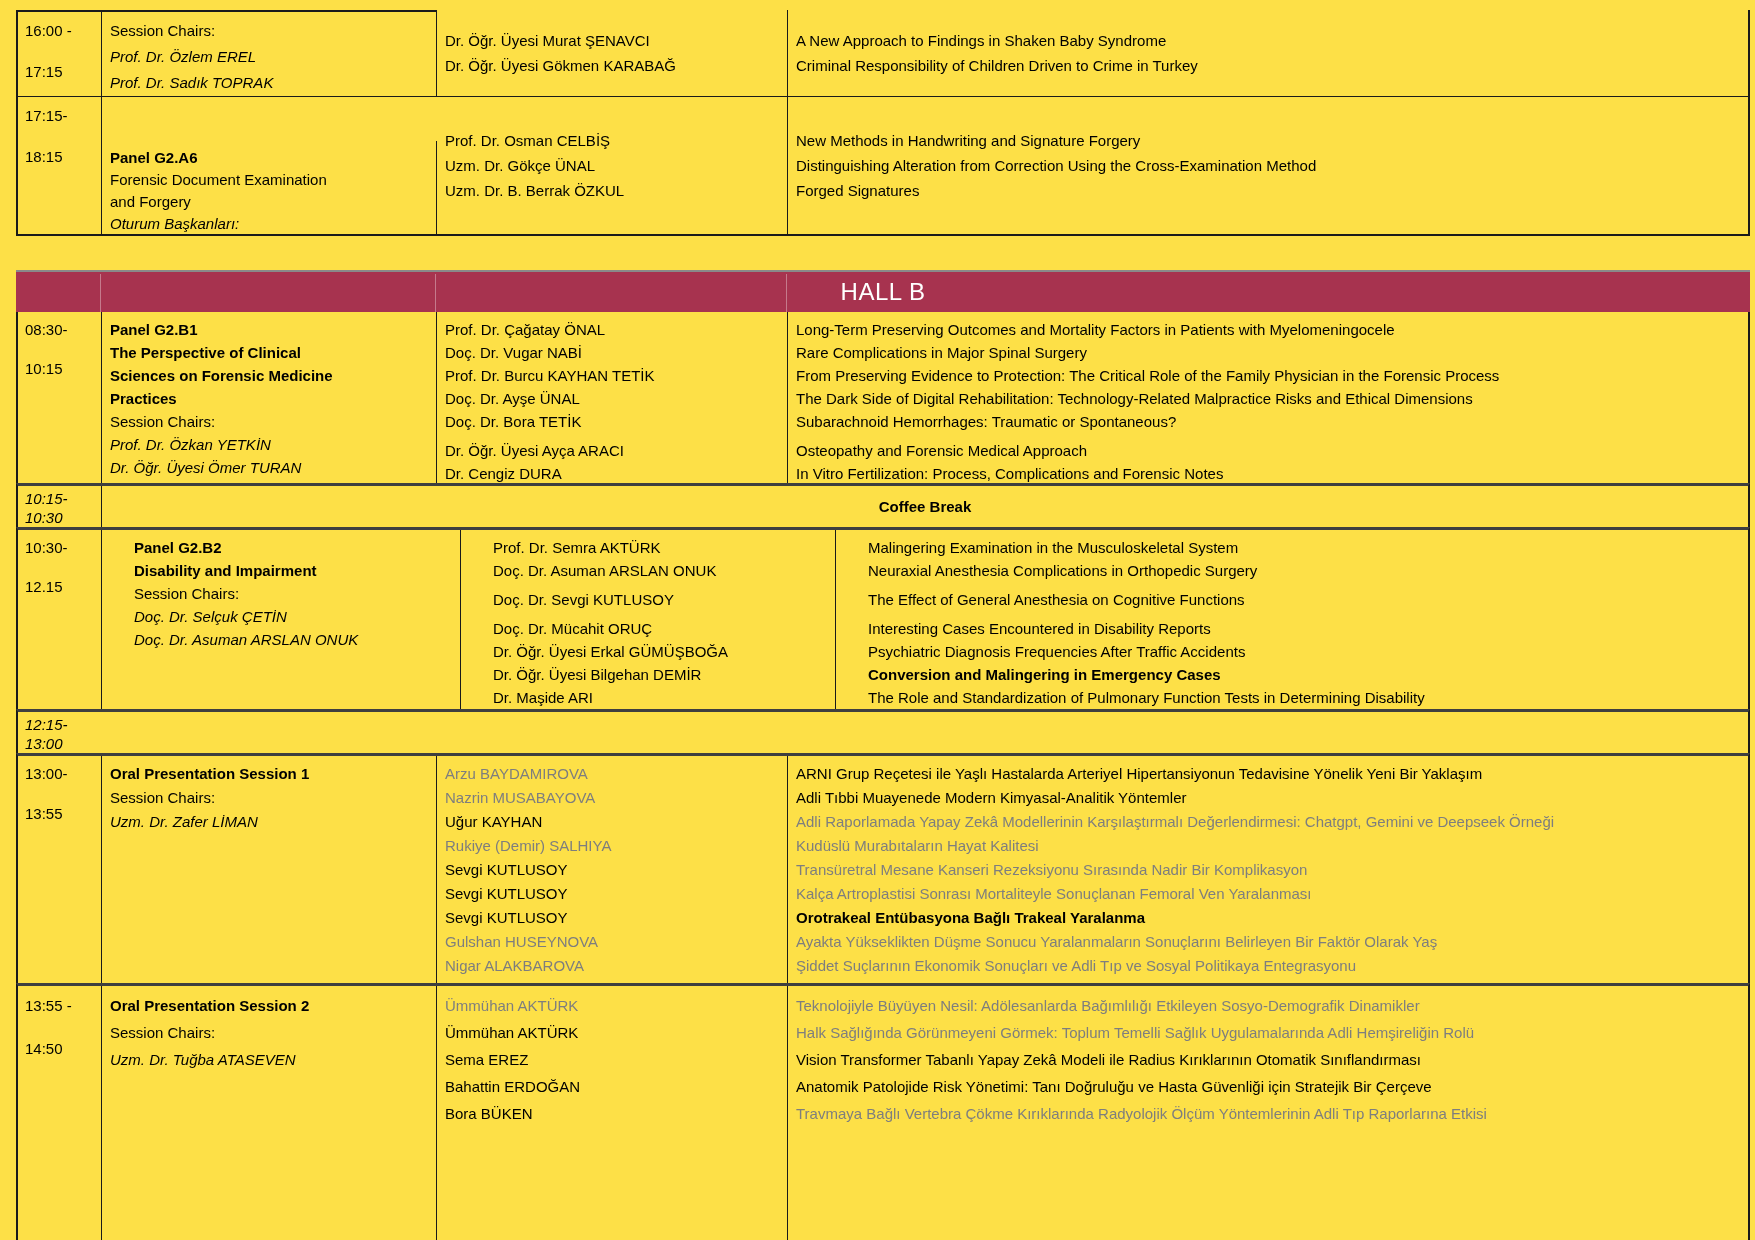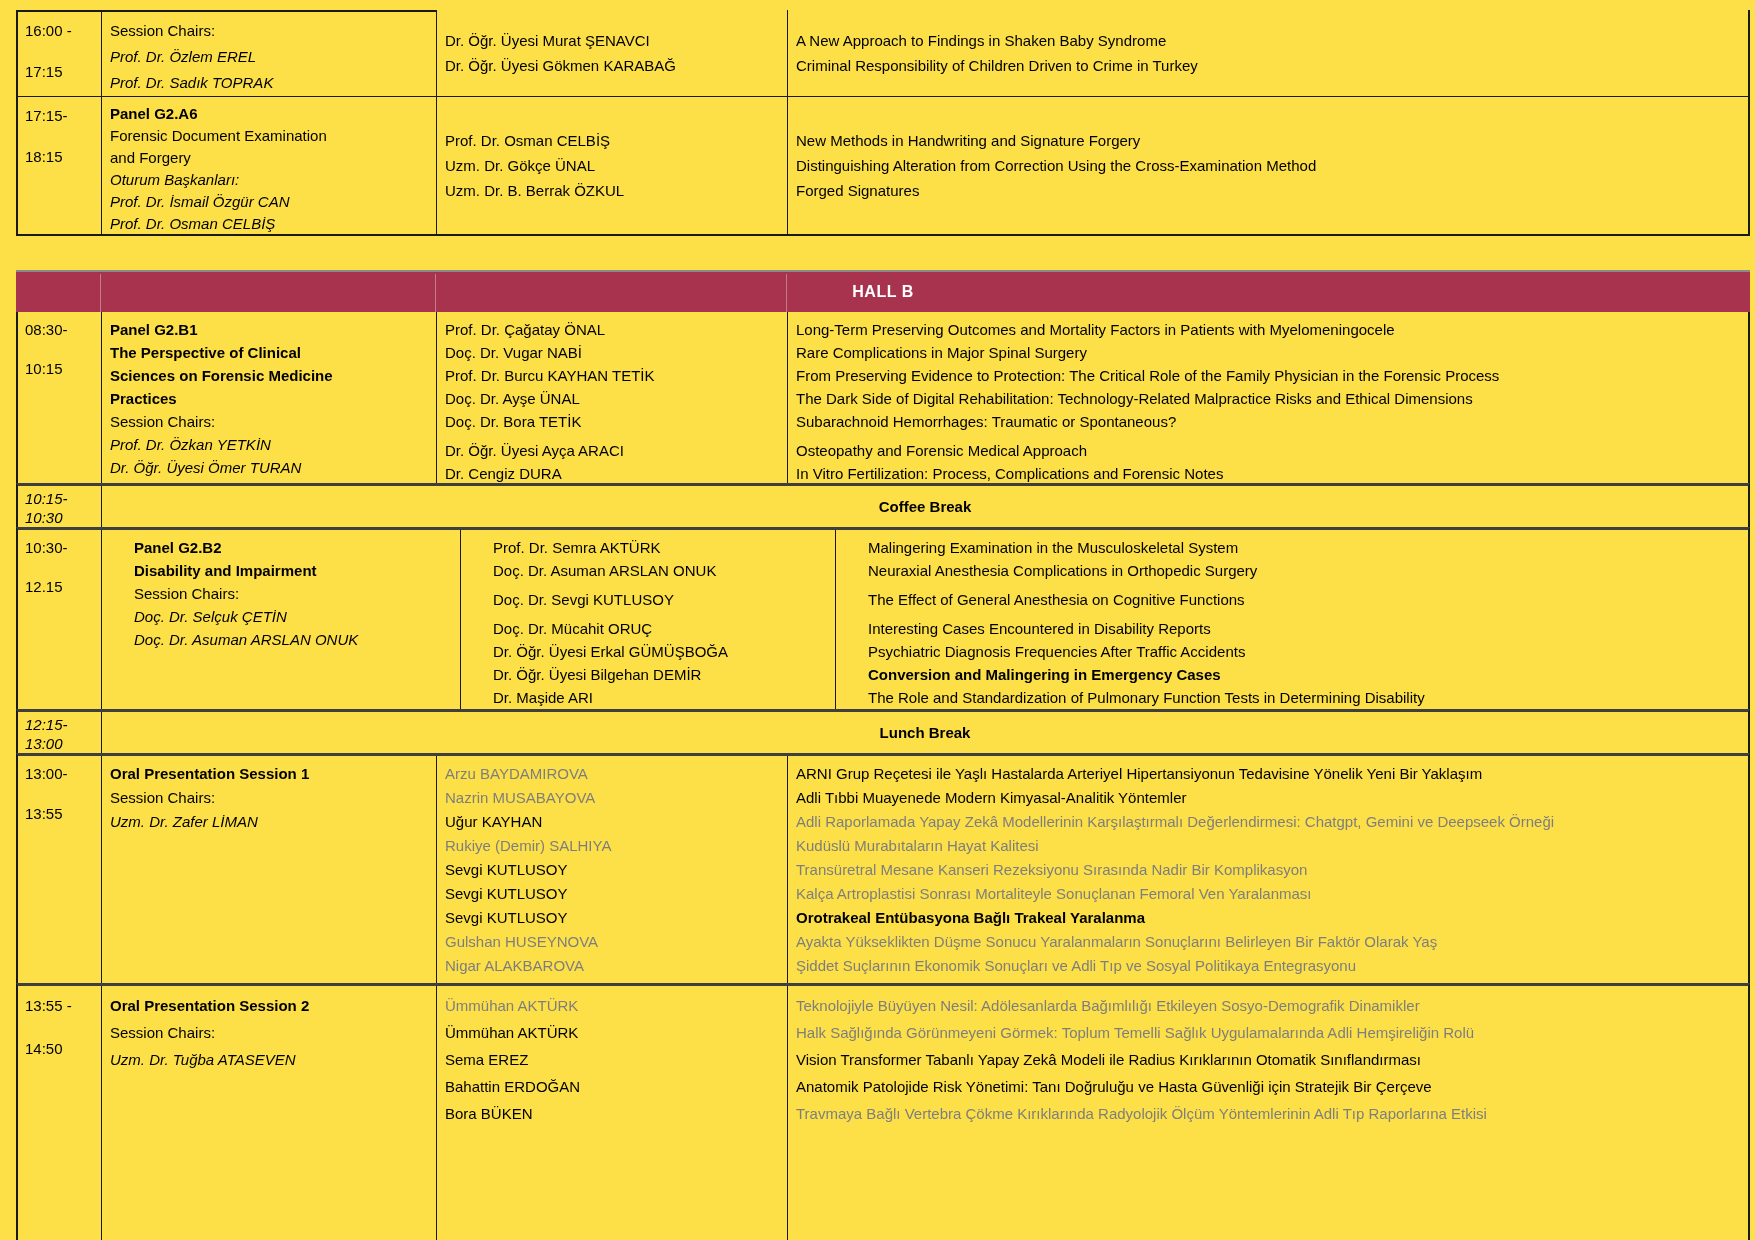--- a/index.html
+++ b/index.html
@@ -35,21 +35,21 @@
   .time { padding-left:7px; font-size:15px; }
   .brk .time { line-height:19px !important; padding-top:3px; }
   .label { display:flex; align-items:center; justify-content:center;
            font-weight:bold; font-size:15.5px; padding:0; }
 
   .cell { font-size:15px; }
 
   #hall-header { position:absolute; left:16px; top:270px; width:1734px; height:42px;
                  background:var(--hdr); border-top:2px solid var(--htl);
                  display:flex; align-items:center; justify-content:center; }
-  #hall-header .title { color:var(--hdrtx); font-weight:bold; font-size:16px; letter-spacing:0.5px; }
+  #hall-header .title { color:var(--hdrtx); font-weight:normal; font-size:24px; letter-spacing:0.5px; }
   #hall-header .sep { position:absolute; top:2px; bottom:0; width:1px; background:rgba(255,255,255,0.35); }
 </style>
 </head>
 <body>
 
 <div id="canvas">
   <div class="tbl" id="top-table">
       <div class="row ses" style="height: 86px; line-height: 25px;">
         <div class="cell time bt2c">
           <div class="ln">16:00 -</div>
@@ -67,21 +67,21 @@
         <div class="cell vc">
           <div class="ln">A New Approach to Findings in Shaken Baby Syndrome</div>
           <div class="ln">Criminal Responsibility of Children Driven to Crime in Turkey</div>
         </div>
       </div>
       <div class="row ses bt15 bb2" style="height: 140px; line-height: 25px;">
         <div class="cell time">
           <div class="ln">17:15-</div>
           <div class="ln tgap">18:15</div>
         </div>
-        <div class="cell info" style="line-height: 22px;">
+        <div class="cell info" style="line-height: 22px; margin-top: 44px;">
           <div class="ln b">Panel G2.A6</div>
           <div class="ln">Forensic Document Examination</div>
           <div class="ln">and Forgery</div>
           <div class="ln i">Oturum Başkanları:</div>
           <div class="ln i">Prof. Dr. İsmail Özgür CAN</div>
           <div class="ln i">Prof. Dr. Osman CELBİŞ</div>
         </div>
         <div class="cell vc">
           <div class="ln">Prof. Dr. Osman CELBİŞ</div>
           <div class="ln">Uzm. Dr. Gökçe ÜNAL</div>
@@ -172,21 +172,20 @@
           <div class="ln">Psychiatric Diagnosis Frequencies After Traffic Accidents</div>
           <div class="ln b">Conversion and Malingering in Emergency Cases</div>
           <div class="ln">The Role and Standardization of Pulmonary Function Tests in Determining Disability</div>
         </div>
       </div>
       <div class="row brk hvt" style="height: 44px; line-height: 23px;">
         <div class="cell time">
           <div class="ln i">12:15-</div>
           <div class="ln i">13:00</div>
         </div>
-        <div class="cell label">Lunch Break</div>
       </div>
       <div class="row ses hvt" style="height: 230px; line-height: 24px;">
         <div class="cell time">
           <div class="ln">13:00-</div>
           <div class="ln tgap">13:55</div>
         </div>
         <div class="cell info">
           <div class="ln b">Oral Presentation Session 1</div>
           <div class="ln">Session Chairs:</div>
           <div class="ln i">Uzm. Dr. Zafer LİMAN</div>

